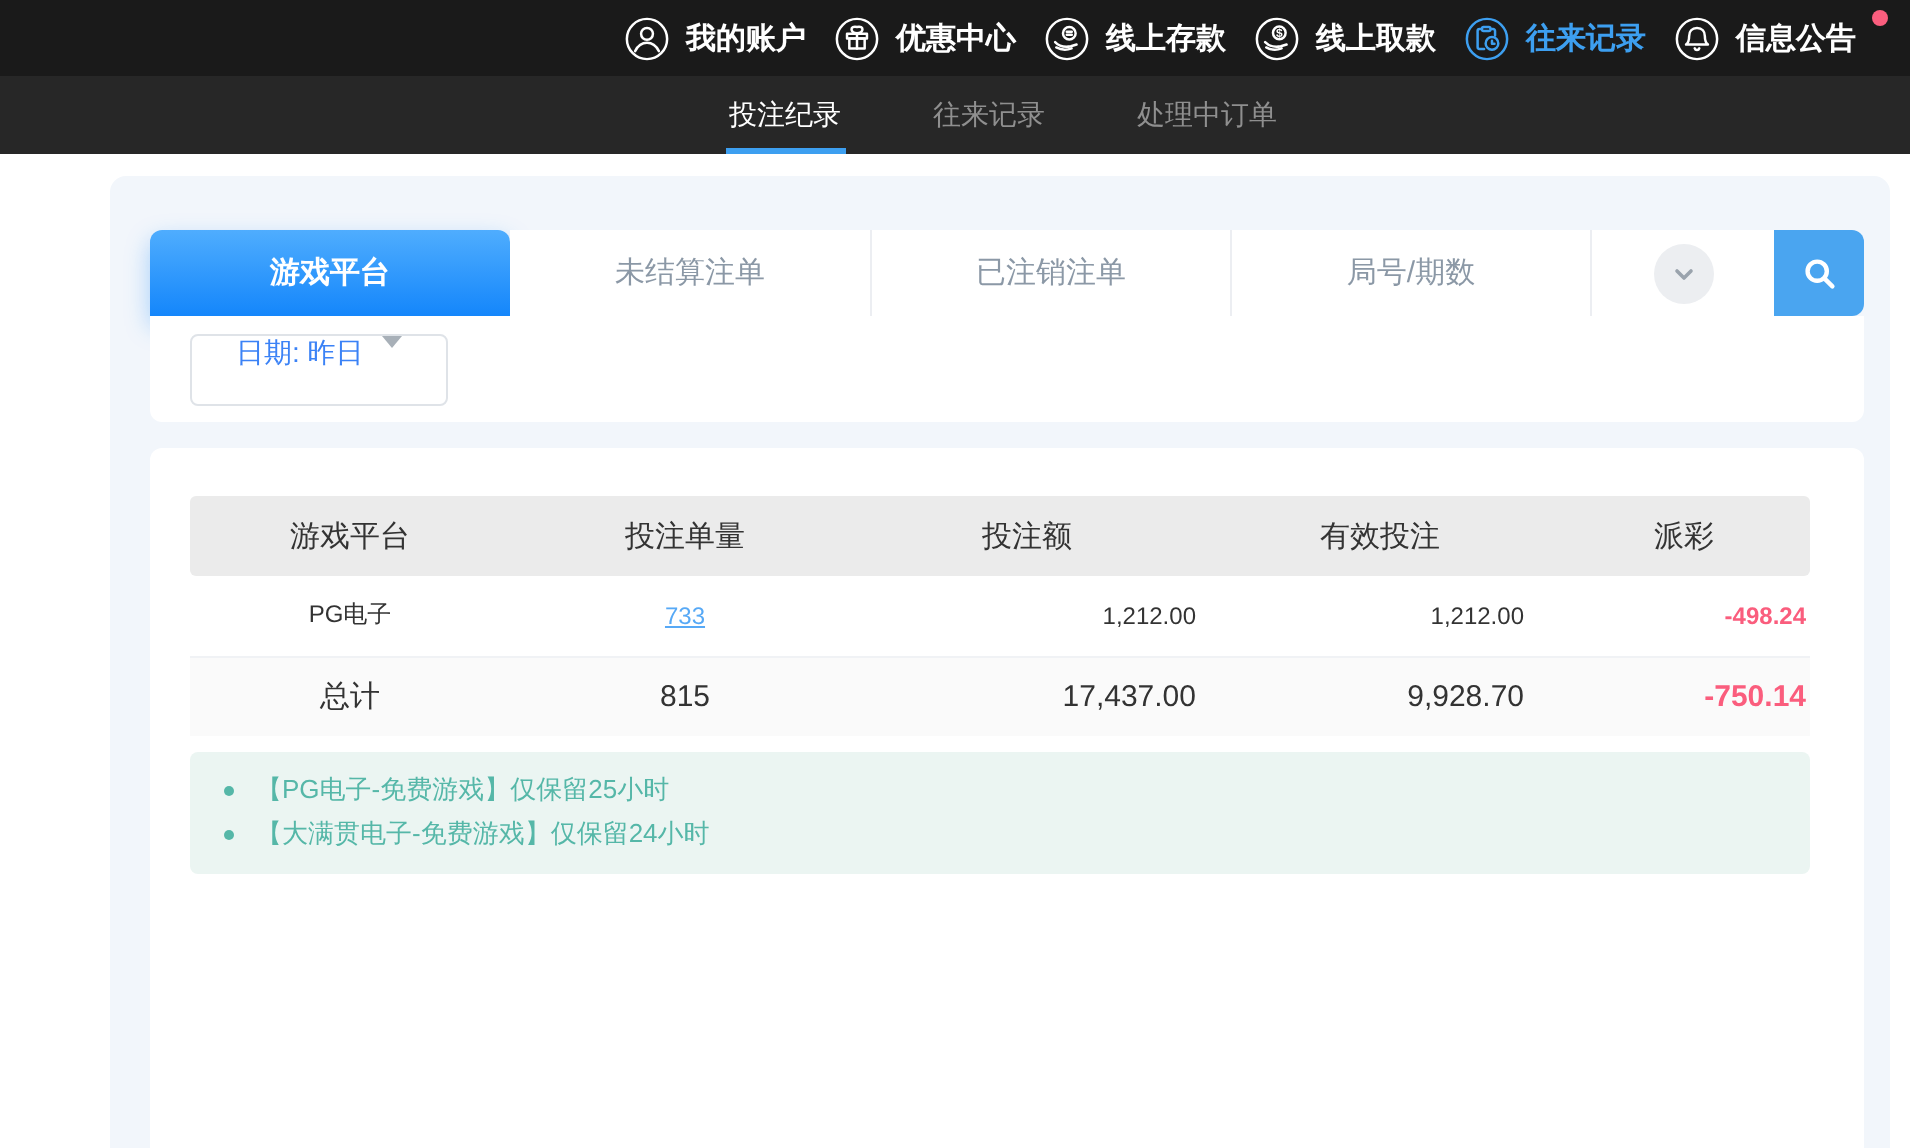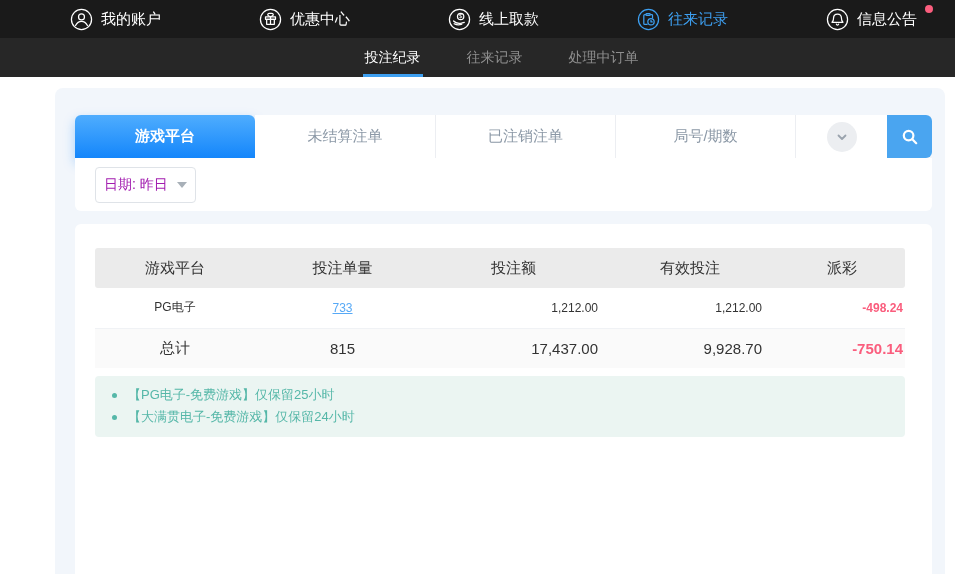--- a/index.html
+++ b/index.html
@@ -1,21 +1,21 @@
 <!DOCTYPE html>
 <html><head>
 <meta charset="utf-8">
 <style>
   * { margin:0; padding:0; box-sizing:border-box; }
   html,body { width:955px; height:574px; overflow:hidden; background:#fff;
     font-family:"Liberation Sans","DejaVu Sans",sans-serif; }
 
   
   .topnav { height:38px; background:#1a1a1a; display:flex; align-items:center;
-    justify-content:space-between; padding:0 24px 0 70px; position:relative; }
+    justify-content:flex-end; padding:0 13px 0 70px; position:relative;font-weight:bold; }
   .topnav-item { display:flex; align-items:center; gap:8px; color:#ffffff;
     font-size:15px; cursor:pointer; position:relative; padding-right:14px; }
   .topnav-item.active { color:#3d9ff0; }
   .topnav-item svg { display:block; }
   .notif-dot { position:absolute; right:-2px; top:-3px; width:8px; height:8px;
     border-radius:50%; background:#fb5e7e; }
 
   
   .subnav { height:39px; background:#272727; display:flex; align-items:stretch;
     justify-content:center; gap:46px; padding-left:48px; }
@@ -45,21 +45,21 @@
   .caret-circle { width:30px; height:30px; border-radius:50%; background:#eceef1;
     display:flex; align-items:center; justify-content:center; }
   .search-btn { width:45px; background:#4aa5f0; border:none; border-radius:0 6px 6px 0;
     display:flex; align-items:center; justify-content:center; cursor:pointer; }
 
   
   .filter-strip { position:absolute; left:20px; top:70px; width:857px; height:53px;
     background:#ffffff; border-radius:0 0 6px 6px; display:flex; align-items:center;
     padding-left:20px; }
   .date-btn { height:36px; background:#fff; border:1px solid #dfe3e8; border-radius:4px;
-    display:flex; align-items:center; padding:0 8px; font-size:14px; color:#a21caf;
+    display:flex; align-items:flex-start; padding:0 22px; font-size:14px; color:#3b82f6;
     cursor:pointer; gap:9px; }
   .caret-down { width:0; height:0; border-left:5px solid transparent;
     border-right:5px solid transparent; border-top:6px solid #a8b0b8; }
 
   
   .card { position:absolute; left:20px; top:136px; width:857px; bottom:0;
     background:#ffffff; border-radius:6px 6px 0 0; padding:24px 26px 0 20px; }
 
   table { width:810px; border-collapse:collapse; table-layout:fixed; }
   thead th { background:#ebebeb; height:40px; font-size:15px; font-weight:normal;
@@ -98,20 +98,30 @@
   </div>
   <div class="topnav-item">
     <svg width="23" height="23" viewBox="0 0 24 24" fill="none" stroke="currentColor" stroke-width="1.3" stroke-linecap="round" stroke-linejoin="round">
       <circle cx="12" cy="12" r="10.5"></circle>
         <rect x="6.8" y="9.2" width="10.4" height="2.6"></rect>
       <rect x="8" y="11.8" width="8" height="5.2"></rect>
         <line x1="12" y1="9.2" x2="12" y2="17"></line>
       <path d="M12 9c-3.8-.4-3.8-4.2 0-3.3M12 9c3.8-.4 3.8-4.2 0-3.3"></path>
     </svg>
     <span>优惠中心</span>
+  </div>
+  <div class="topnav-item">
+    <svg width="23" height="23" viewBox="0 0 24 24" fill="none" stroke="currentColor" stroke-width="1.3" stroke-linecap="round" stroke-linejoin="round">
+      <circle cx="12" cy="12" r="10.5"></circle>
+        <circle cx="13.2" cy="9" r="3.3"></circle>
+      <path d="M11.9 8.2h2.6M11.9 9.8h2.6"></path>
+      <path d="M5.8 13.6c2.2 2.3 5.2 2.8 8.2 2.2l3-.9"></path>
+      <path d="M6.4 16.4c2.6 1.4 5.6 1.4 8 .5"></path>
+    </svg>
+    <span>线上存款</span>
   </div>
   <div class="topnav-item">
     <svg width="23" height="23" viewBox="0 0 24 24" fill="none" stroke="currentColor" stroke-width="1.3" stroke-linecap="round" stroke-linejoin="round">
       <circle cx="12" cy="12" r="10.5"></circle>
         <circle cx="13.2" cy="8.8" r="3.3"></circle>
       <text x="13.2" y="10.9" font-size="6.2" text-anchor="middle" fill="currentColor" stroke="none">$</text>
       <path d="M5.8 13.6c2.2 2.3 5.2 2.8 8.2 2.2l3-.9"></path>
       <path d="M6.4 16.4c2.6 1.4 5.6 1.4 8 .5"></path>
     </svg>
     <span>线上取款</span>

